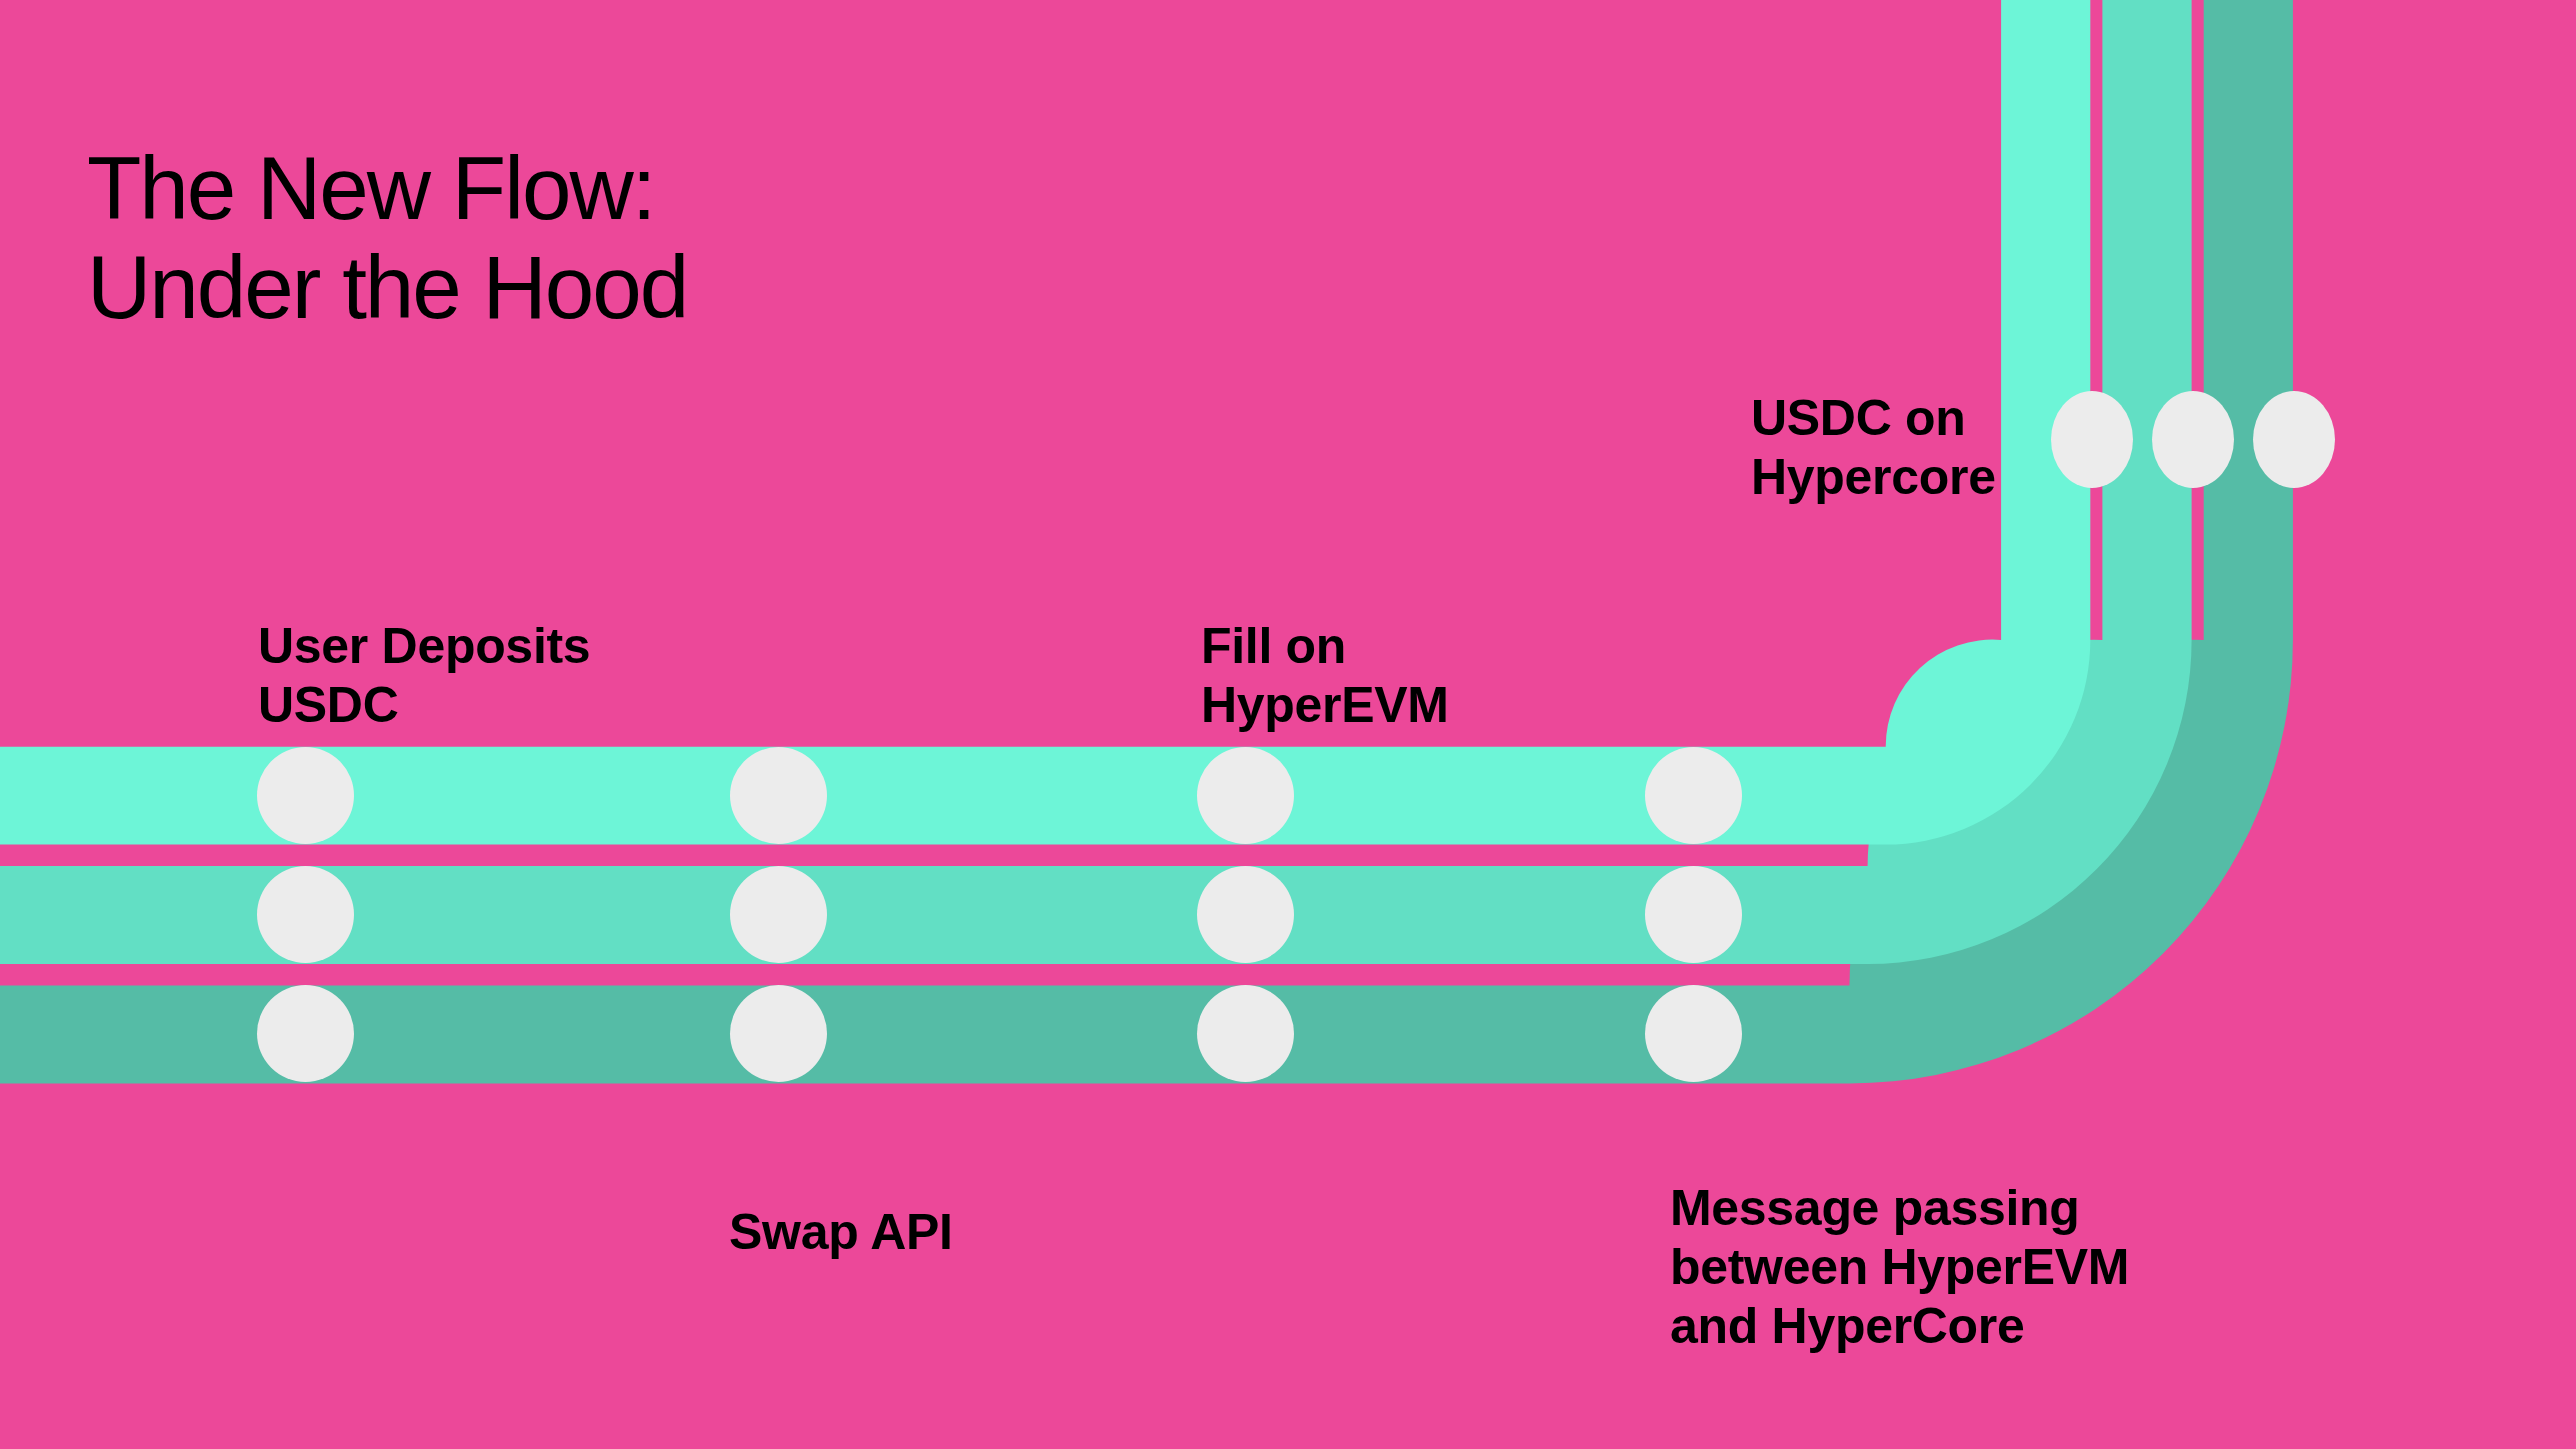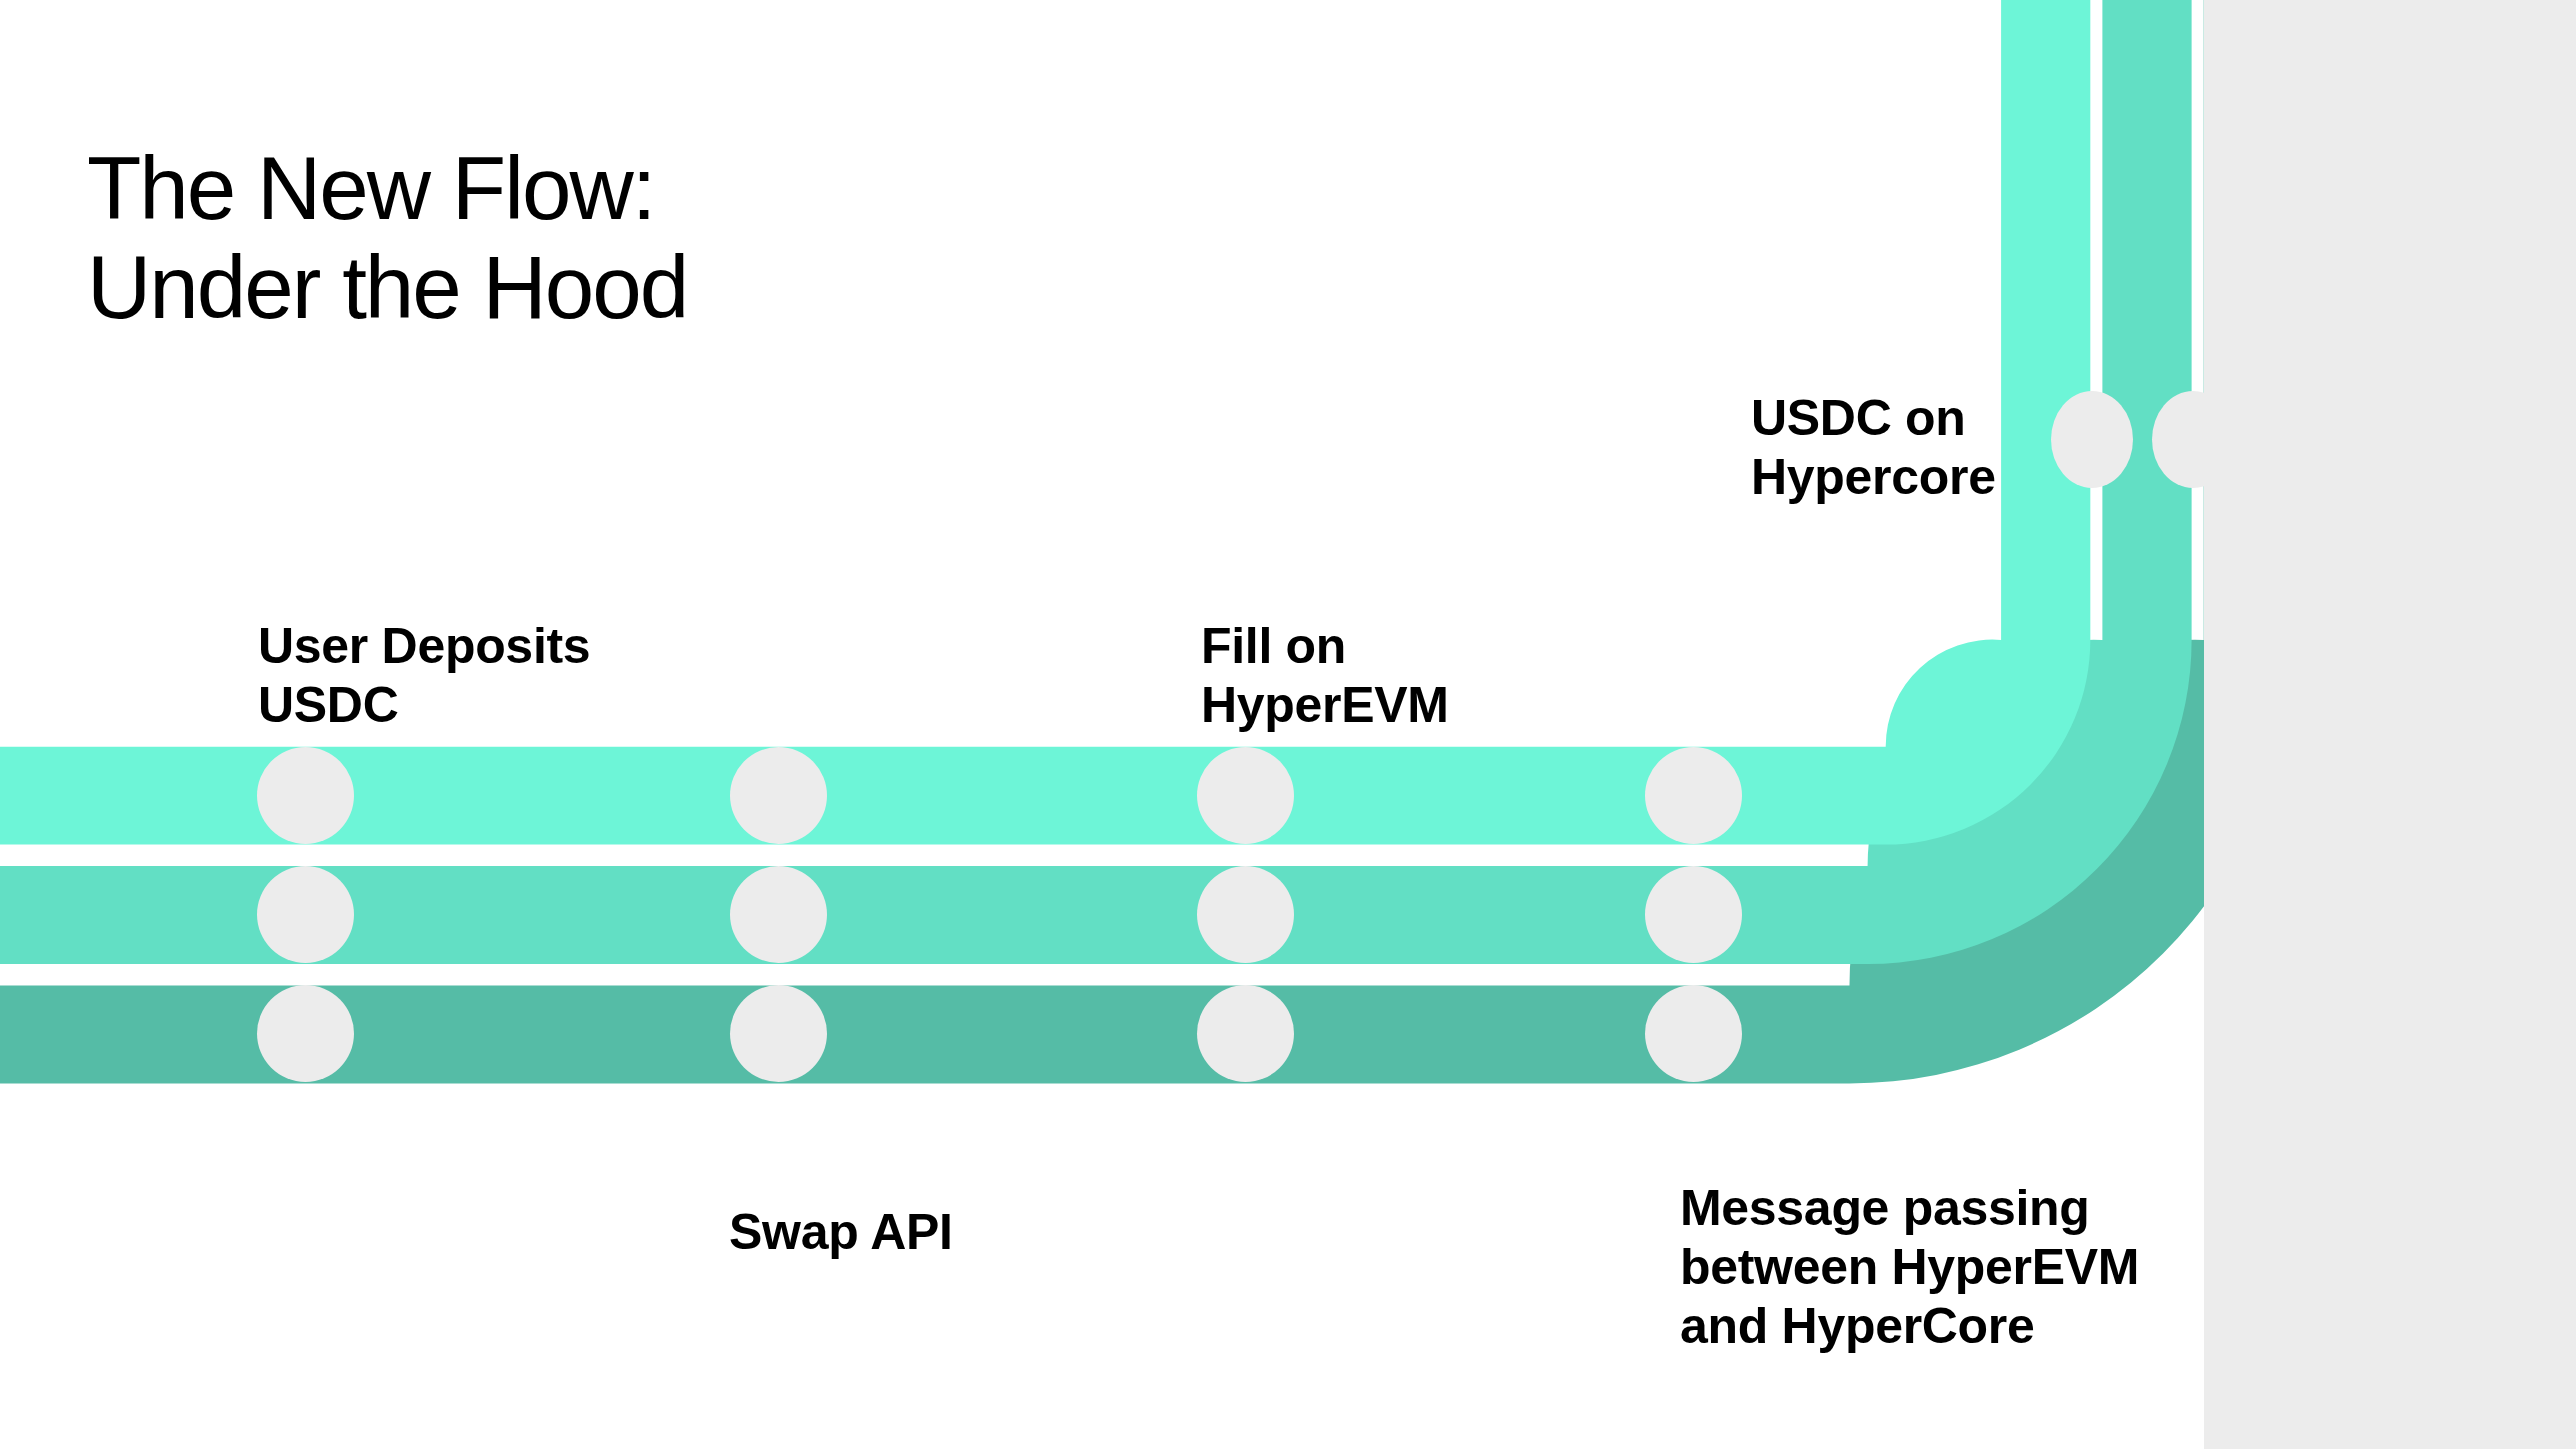--- a/index.html
+++ b/index.html
@@ -2,23 +2,23 @@
 <html style="font-size:10.7px"><head>
 <meta charset="utf-8">
 <style>
   html, body {
     margin: 0;
     padding: 0;
     background: #ECECEC;
   }
   #stage {
     position: relative;
-    width: 2204px;
+    width: 2576px;
     height: 1449px;
-    background: #ffffff;
+    background: #ec4899;
     overflow: hidden;
     font-family: "Liberation Sans", "DejaVu Sans", sans-serif;
     color: #000000;
   }
 
   
   #title {
     position: absolute;
     left: 87px;
     top: 79px;
@@ -53,21 +53,21 @@
     font-weight: 700;
     line-height: 1.18;
     letter-spacing: -0.3px;
     white-space: pre-line;
     color: #000;
   }
   .label.lbl-deposit   { left: 258px;  top: 617px; }
   .label.lbl-fill      { left: 1201px; top: 617px; }
   .label.lbl-hypercore { left: 1751px; top: 389px; }
   .label.lbl-swap      { left: 729px; top: 1203px; }
-  .label.lbl-message   { left: 1670px; top: 1179px; margin-left: 10px; }
+  .label.lbl-message   { left: 1670px; top: 1179px; }
 </style>
 </head>
 <body>
 
 <div id="stage">
 
   <svg id="ribbons" viewBox="0 0 3840 2160" preserveAspectRatio="none" aria-hidden="true">
       <path d="M 0,1469 L 2757,1469 A 515,515 0 0 1 3285,954 L 3285,-60 L 3418,-60 L 3418,954 A 661,661 0 0 1 2757,1615 L 0,1615 Z" fill="#55BCA6"></path>
       <path d="M 0,1291 L 2784,1291 A 337,337 0 0 1 3134,954 L 3134,-60 L 3267,-60 L 3267,954 A 483,483 0 0 1 2784,1437 L 0,1437 Z" fill="#62DFC4"></path>
       <path d="M 0,1113 L 2811,1113 A 159,159 0 0 1 2983,954 L 2983,-60 L 3116,-60 L 3116,954 A 305,305 0 0 1 2811,1259 L 0,1259 Z" fill="#6DF5D7"></path>

